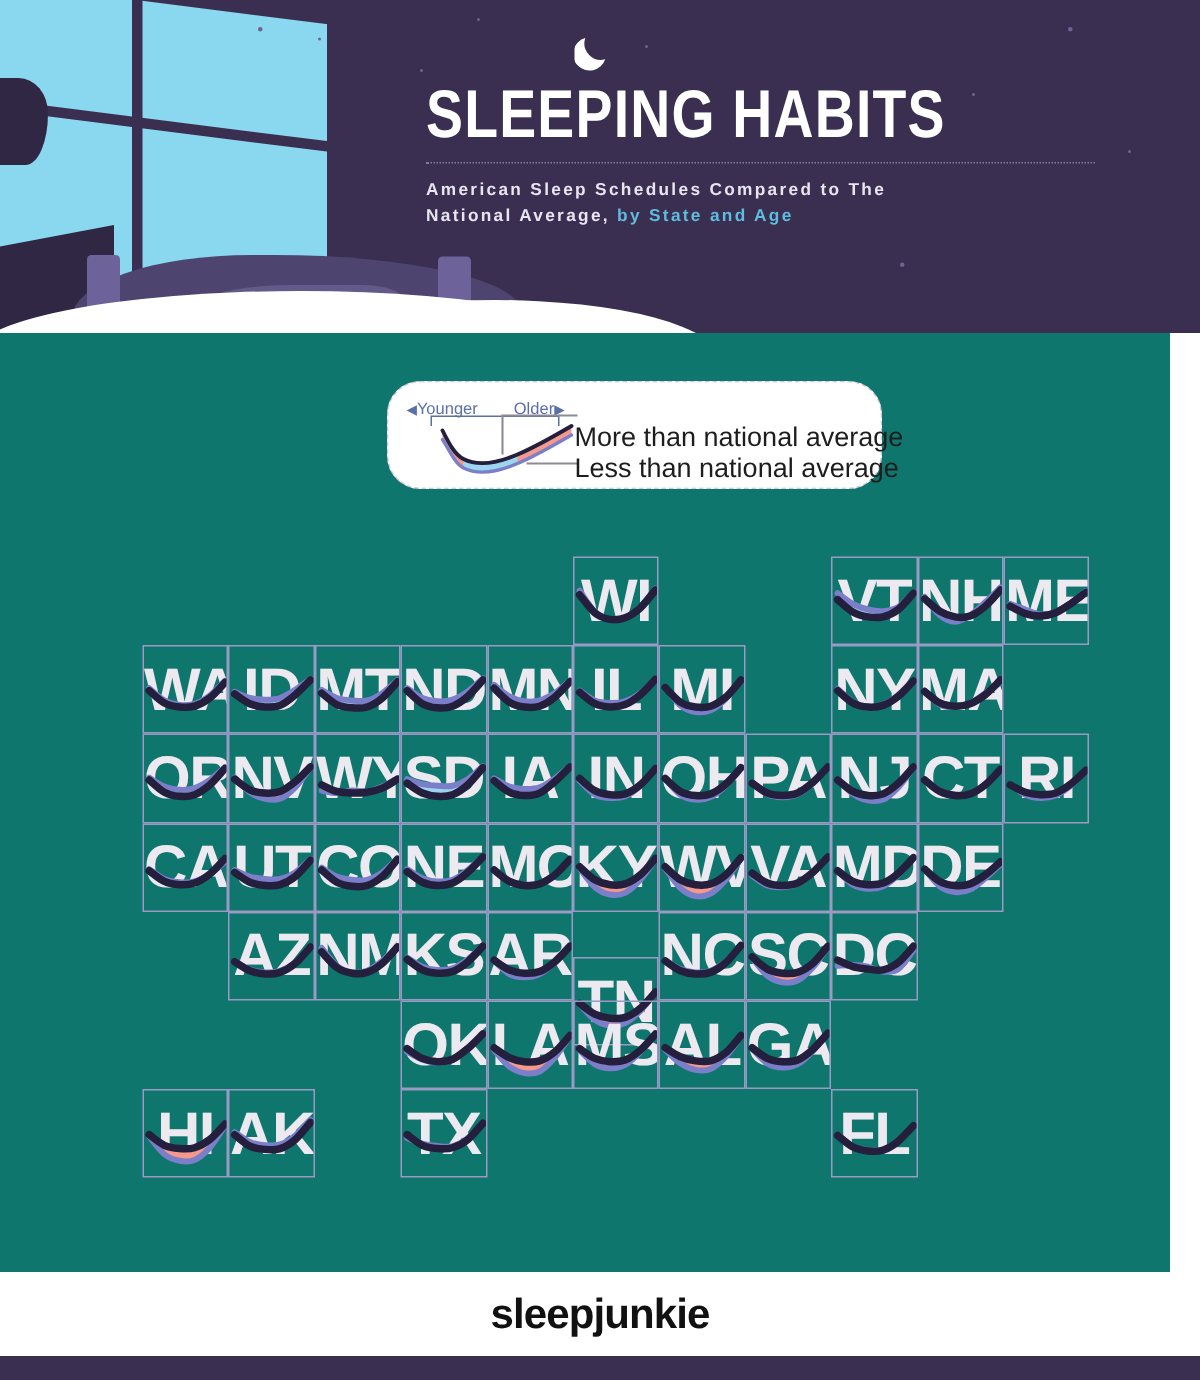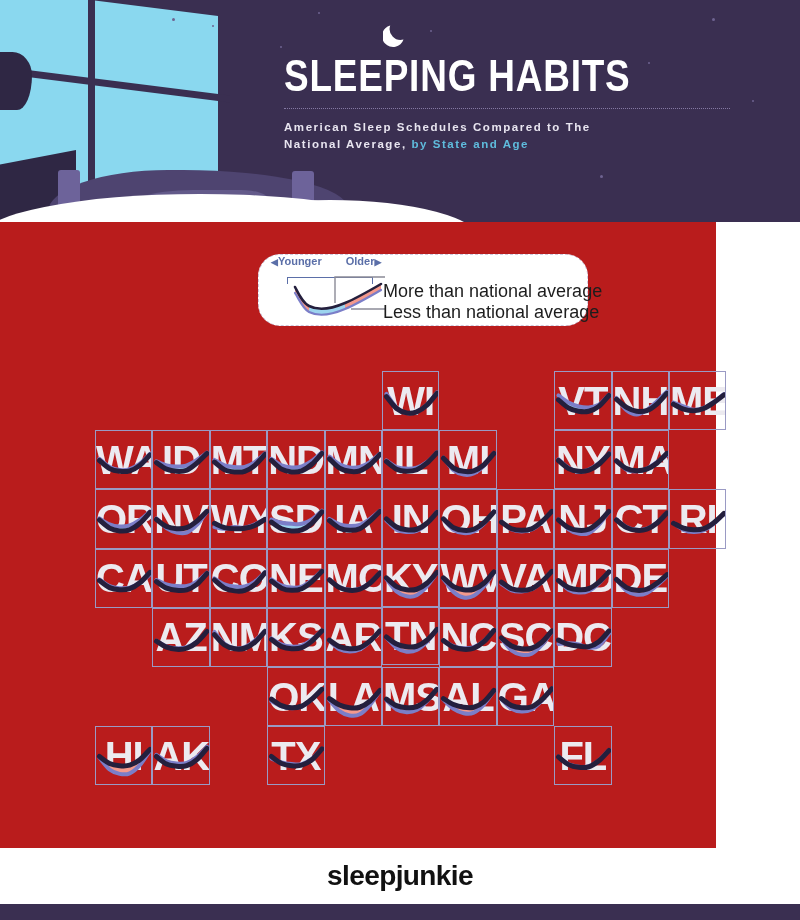--- a/index.html
+++ b/index.html
@@ -5,23 +5,23 @@
   * { box-sizing: border-box; margin: 0; padding: 0; }
   html, body {
     width: 800px;
     height: 920px;
     background: #ffffff;
     font-family: "Liberation Sans", sans-serif;
     overflow: hidden;
   }
   .page {
     position: relative;
-    width: 716px;
+    width: 780px;
     height: 920px;
-    background: #b91c1c;
+    background: #0f766e;
   }
 
   
   .header {
     position: relative;
     width: 800px;
     height: 222px;
     background: #3a2f51;
     overflow: hidden;
   }
@@ -207,25 +207,25 @@
     top: 254px;
     width: 330px;
     height: 72px;
     border: 1.5px dashed #cfcade;
     border-radius: 22px;
     background: #ffffff;
   }
   .legend-axis {
     position: absolute;
     left: 12px;
-    top: 0;
+    top: 12px;
     width: 150px;
     height: 24px;
     font-size: 11px;
-    font-weight: bold;
+    font-weight: normal;
     color: #5b6fa8;
     white-space: nowrap;
   }
   .legend-axis .ar { font-size: 9px; }
   .legend-axis .gapw { display:inline-block; width: 24px; }
   .legend-bracket {
     position: absolute;
     left: 28px;
     top: 22px;
     width: 86px;
@@ -718,21 +718,21 @@
         </svg>
       </div>
       <div class="cell" style="left: 324.6px; top: 607.8px; width: 57.4px; height: 59.2px;">
         <div class="cell-label">AR</div>
         <svg width="57.4" height="59.2" viewBox="0 0 100 100" preserveAspectRatio="none">
           <path d="M6.00 52.52 C8.93 54.36,17.73 61.11,23.60 63.56 C29.47 66.01,35.33 66.93,41.20 67.24 C47.07 67.55,52.93 67.55,58.80 65.40 C64.67 63.25,70.53 59.11,76.40 54.36 C82.27 49.61,91.07 39.79,94.00 36.88 L94.00 36.42 C91.07 39.56,82.27 49.99,76.40 55.28 C70.53 60.57,64.67 65.40,58.80 68.16 C52.93 70.92,47.07 71.84,41.20 71.84 C35.33 71.84,29.47 71.23,23.60 68.16 C17.73 65.09,8.93 55.89,6.00 53.44 Z" fill="#f4998c"></path>
           <path d="M6.00 53.44 C8.93 55.89,17.73 65.09,23.60 68.16 C29.47 71.23,35.33 71.84,41.20 71.84 C47.07 71.84,52.93 70.92,58.80 68.16 C64.67 65.40,70.53 60.57,76.40 55.28 C82.27 49.99,91.07 39.56,94.00 36.42" fill="none" stroke="#7b7ec8" stroke-width="4" vector-effect="non-scaling-stroke" stroke-linecap="round"></path>
           <path d="M6.00 52.52 C8.93 54.36,17.73 61.11,23.60 63.56 C29.47 66.01,35.33 66.93,41.20 67.24 C47.07 67.55,52.93 67.55,58.80 65.40 C64.67 63.25,70.53 59.11,76.40 54.36 C82.27 49.61,91.07 39.79,94.00 36.88" fill="none" stroke="#241f3d" stroke-width="5" vector-effect="non-scaling-stroke" stroke-linecap="round"></path>
         </svg>
       </div>
-      <div class="cell" style="left: 382px; top: 606px; width: 57.4px; height: 59.2px;">
+      <div class="cell" style="left: 382px; top: 638px; width: 57.4px; height: 59.2px;">
         <div class="cell-label">TN</div>
         <svg width="57.4" height="59.2" viewBox="0 0 100 100" preserveAspectRatio="none">
           <path d="M6.00 50.68 C8.93 52.67,17.73 59.88,23.60 62.64 C29.47 65.40,35.33 66.63,41.20 67.24 C47.07 67.85,52.93 68.16,58.80 66.32 C64.67 64.48,70.53 60.95,76.40 56.20 C82.27 51.45,91.07 40.87,94.00 37.80 L94.00 38.26 C91.07 41.71,82.27 53.21,76.40 58.96 C70.53 64.71,64.67 70.00,58.80 72.76 C52.93 75.52,47.07 76.13,41.20 75.52 C35.33 74.91,29.47 73.07,23.60 69.08 C17.73 65.09,8.93 54.51,6.00 51.60 Z" fill="#f4998c"></path>
           <path d="M6.00 51.60 C8.93 54.51,17.73 65.09,23.60 69.08 C29.47 73.07,35.33 74.91,41.20 75.52 C47.07 76.13,52.93 75.52,58.80 72.76 C64.67 70.00,70.53 64.71,76.40 58.96 C82.27 53.21,91.07 41.71,94.00 38.26" fill="none" stroke="#7b7ec8" stroke-width="4" vector-effect="non-scaling-stroke" stroke-linecap="round"></path>
           <path d="M6.00 50.68 C8.93 52.67,17.73 59.88,23.60 62.64 C29.47 65.40,35.33 66.63,41.20 67.24 C47.07 67.85,52.93 68.16,58.80 66.32 C64.67 64.48,70.53 60.95,76.40 56.20 C82.27 51.45,91.07 40.87,94.00 37.80" fill="none" stroke="#241f3d" stroke-width="5" vector-effect="non-scaling-stroke" stroke-linecap="round"></path>
         </svg>
       </div>
       <div class="cell" style="left: 439.4px; top: 607.8px; width: 57.4px; height: 59.2px;">
         <div class="cell-label">NC</div>
         <svg width="57.4" height="59.2" viewBox="0 0 100 100" preserveAspectRatio="none">

